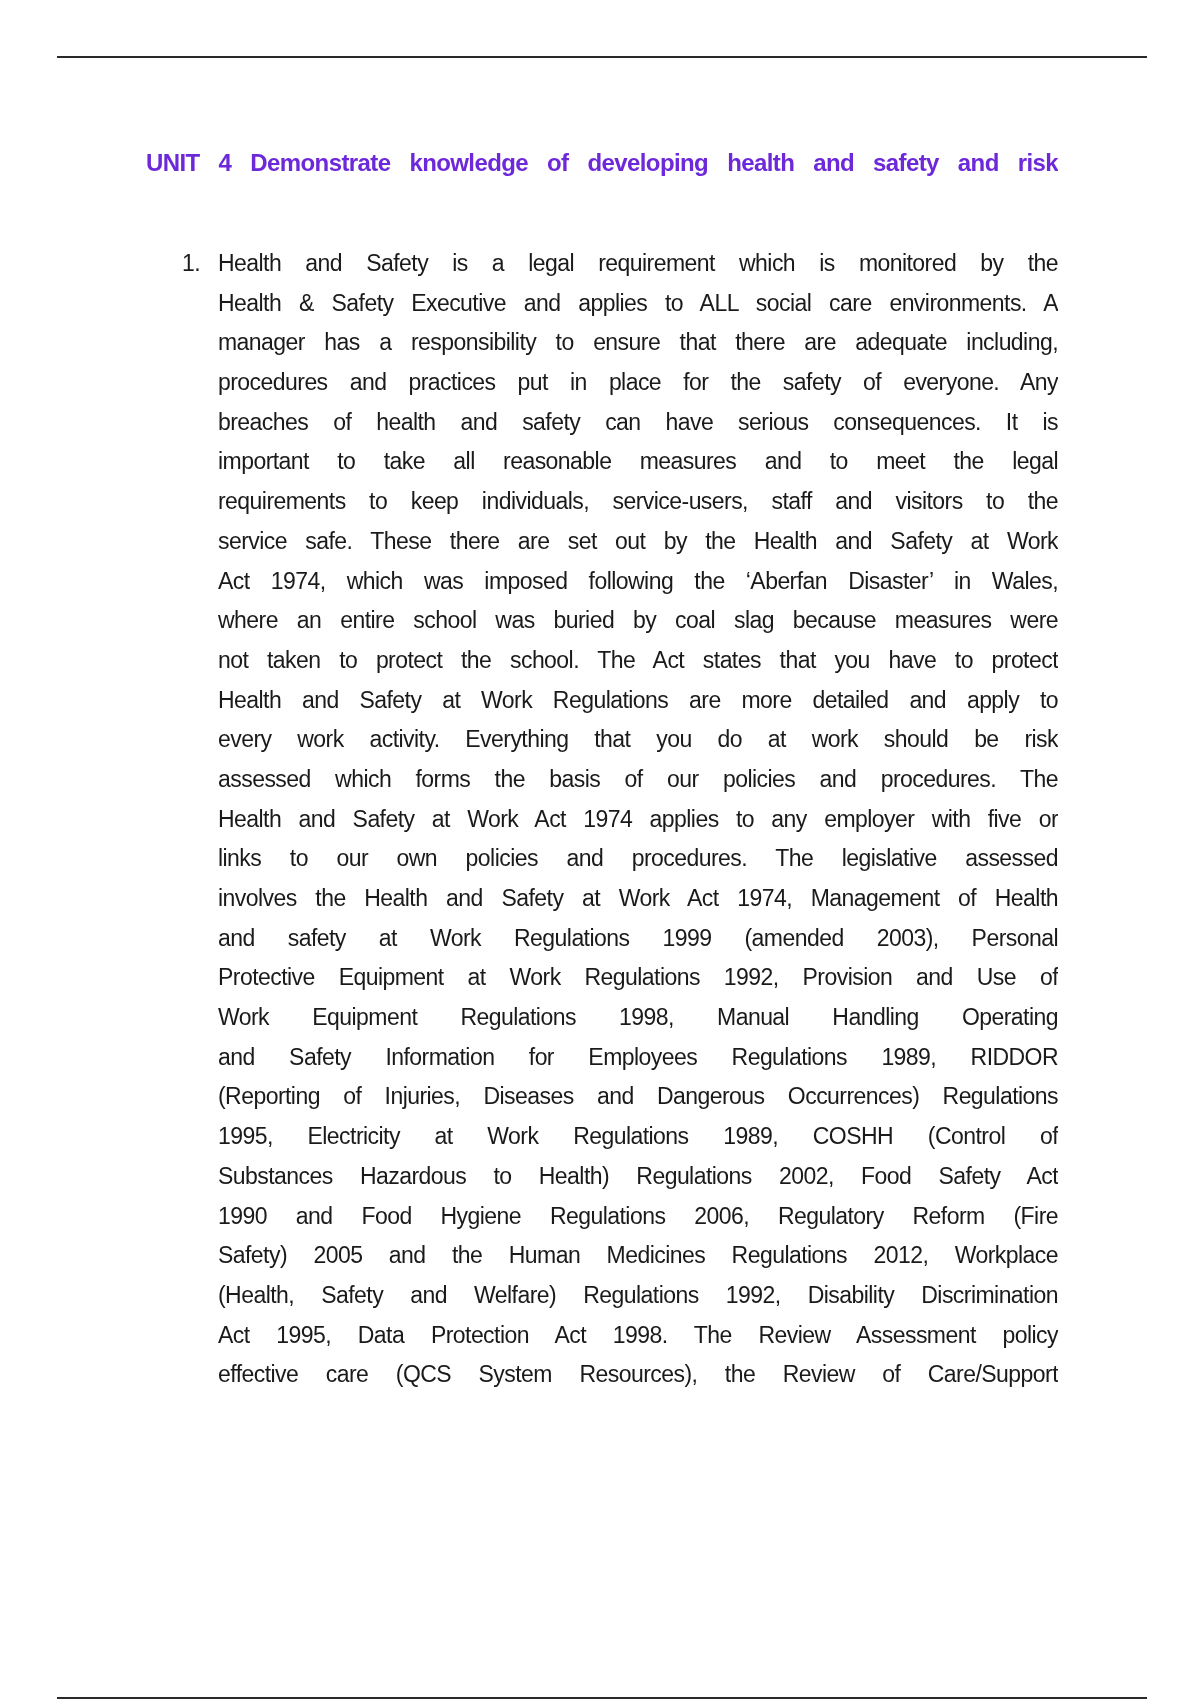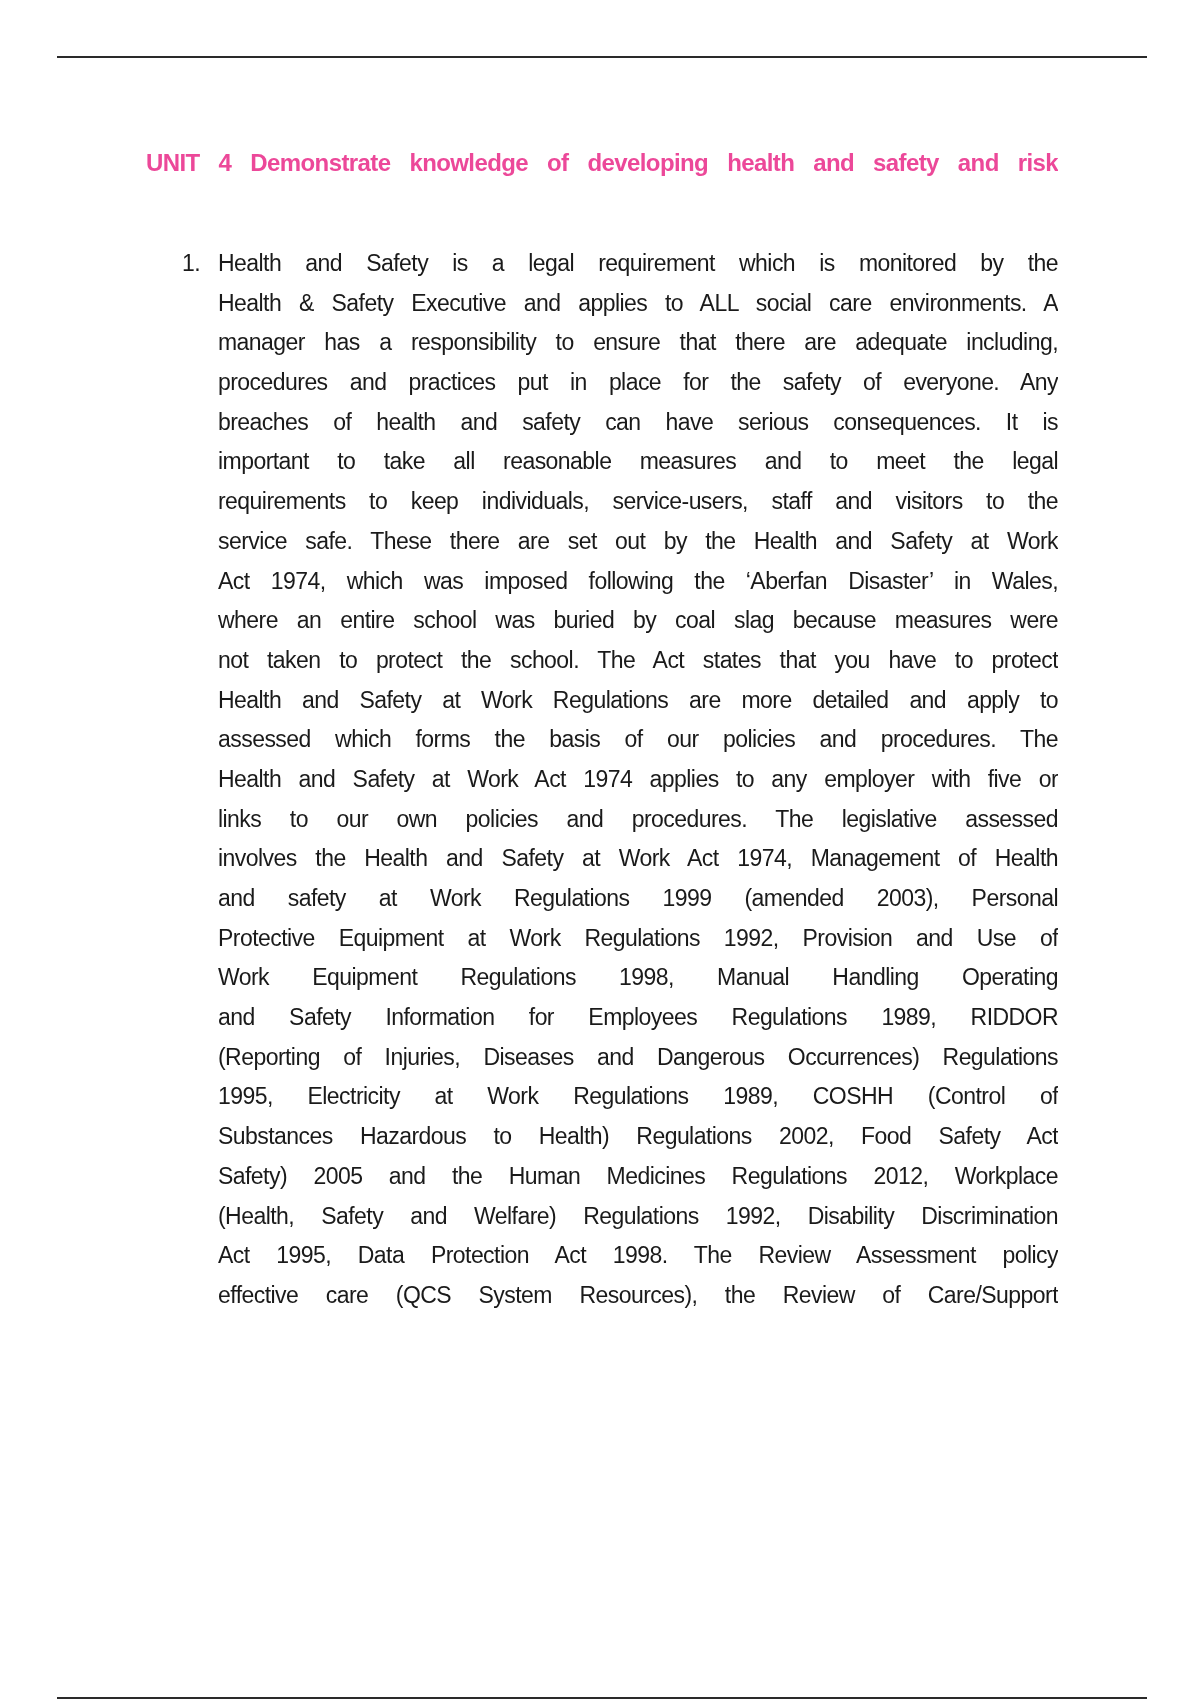--- a/index.html
+++ b/index.html
@@ -28,21 +28,21 @@
   .heading {
     position: absolute;
     left: 146px;
     top: 143px;
     width: 912px;
     font-weight: bold;
     font-size: 24px;
     line-height: 40px;
     letter-spacing: -0.6px;
     text-align: justify;
-    color: #ec4899;
+    color: #6d28d9;
   }
   .list {
     position: absolute;
     left: 146px;
     top: 244px;
     width: 912px;
     margin: 0;
     padding: 0;
     list-style: none;
   }
@@ -88,31 +88,33 @@
       <span class="line"><span>manager has a responsibility to ensure that there are adequate including,</span></span>
       <span class="line"><span>procedures and practices put in place for the safety of everyone. Any</span></span>
       <span class="line"><span>breaches of health and safety can have serious consequences. It is</span></span>
       <span class="line"><span>important to take all reasonable measures and to meet the legal</span></span>
       <span class="line"><span>requirements to keep individuals, service-users, staff and visitors to the</span></span>
       <span class="line"><span>service safe. These there are set out by the Health and Safety at Work</span></span>
       <span class="line"><span>Act 1974, which was imposed following the ‘Aberfan Disaster’ in Wales,</span></span>
       <span class="line"><span>where an entire school was buried by coal slag because measures were</span></span>
       <span class="line"><span>not taken to protect the school. The Act states that you have to protect</span></span>
       <span class="line"><span>Health and Safety at Work Regulations are more detailed and apply to</span></span>
+      <span class="line"><span>every work activity. Everything that you do at work should be risk</span></span>
       <span class="line"><span>assessed which forms the basis of our policies and procedures. The</span></span>
       <span class="line"><span>Health and Safety at Work Act 1974 applies to any employer with five or</span></span>
       <span class="line"><span>links to our own policies and procedures. The legislative assessed</span></span>
       <span class="line"><span>involves the Health and Safety at Work Act 1974, Management of Health</span></span>
       <span class="line"><span>and safety at Work Regulations 1999 (amended 2003), Personal</span></span>
       <span class="line"><span>Protective Equipment at Work Regulations 1992, Provision and Use of</span></span>
       <span class="line"><span>Work Equipment Regulations 1998, Manual Handling Operating</span></span>
       <span class="line"><span>and Safety Information for Employees Regulations 1989, RIDDOR</span></span>
       <span class="line"><span>(Reporting of Injuries, Diseases and Dangerous Occurrences) Regulations</span></span>
       <span class="line"><span>1995, Electricity at Work Regulations 1989, COSHH (Control of</span></span>
       <span class="line"><span>Substances Hazardous to Health) Regulations 2002, Food Safety Act</span></span>
+      <span class="line"><span>1990 and Food Hygiene Regulations 2006, Regulatory Reform (Fire</span></span>
       <span class="line"><span>Safety) 2005 and the Human Medicines Regulations 2012, Workplace</span></span>
       <span class="line"><span>(Health, Safety and Welfare) Regulations 1992, Disability Discrimination</span></span>
       <span class="line"><span>Act 1995, Data Protection Act 1998. The Review Assessment policy</span></span>
       <span class="line"><span>effective care (QCS System Resources), the Review of Care/Support</span></span>
     </div>
   </li>
 </ol>
 
 <div class="rule bottom"></div>
 

